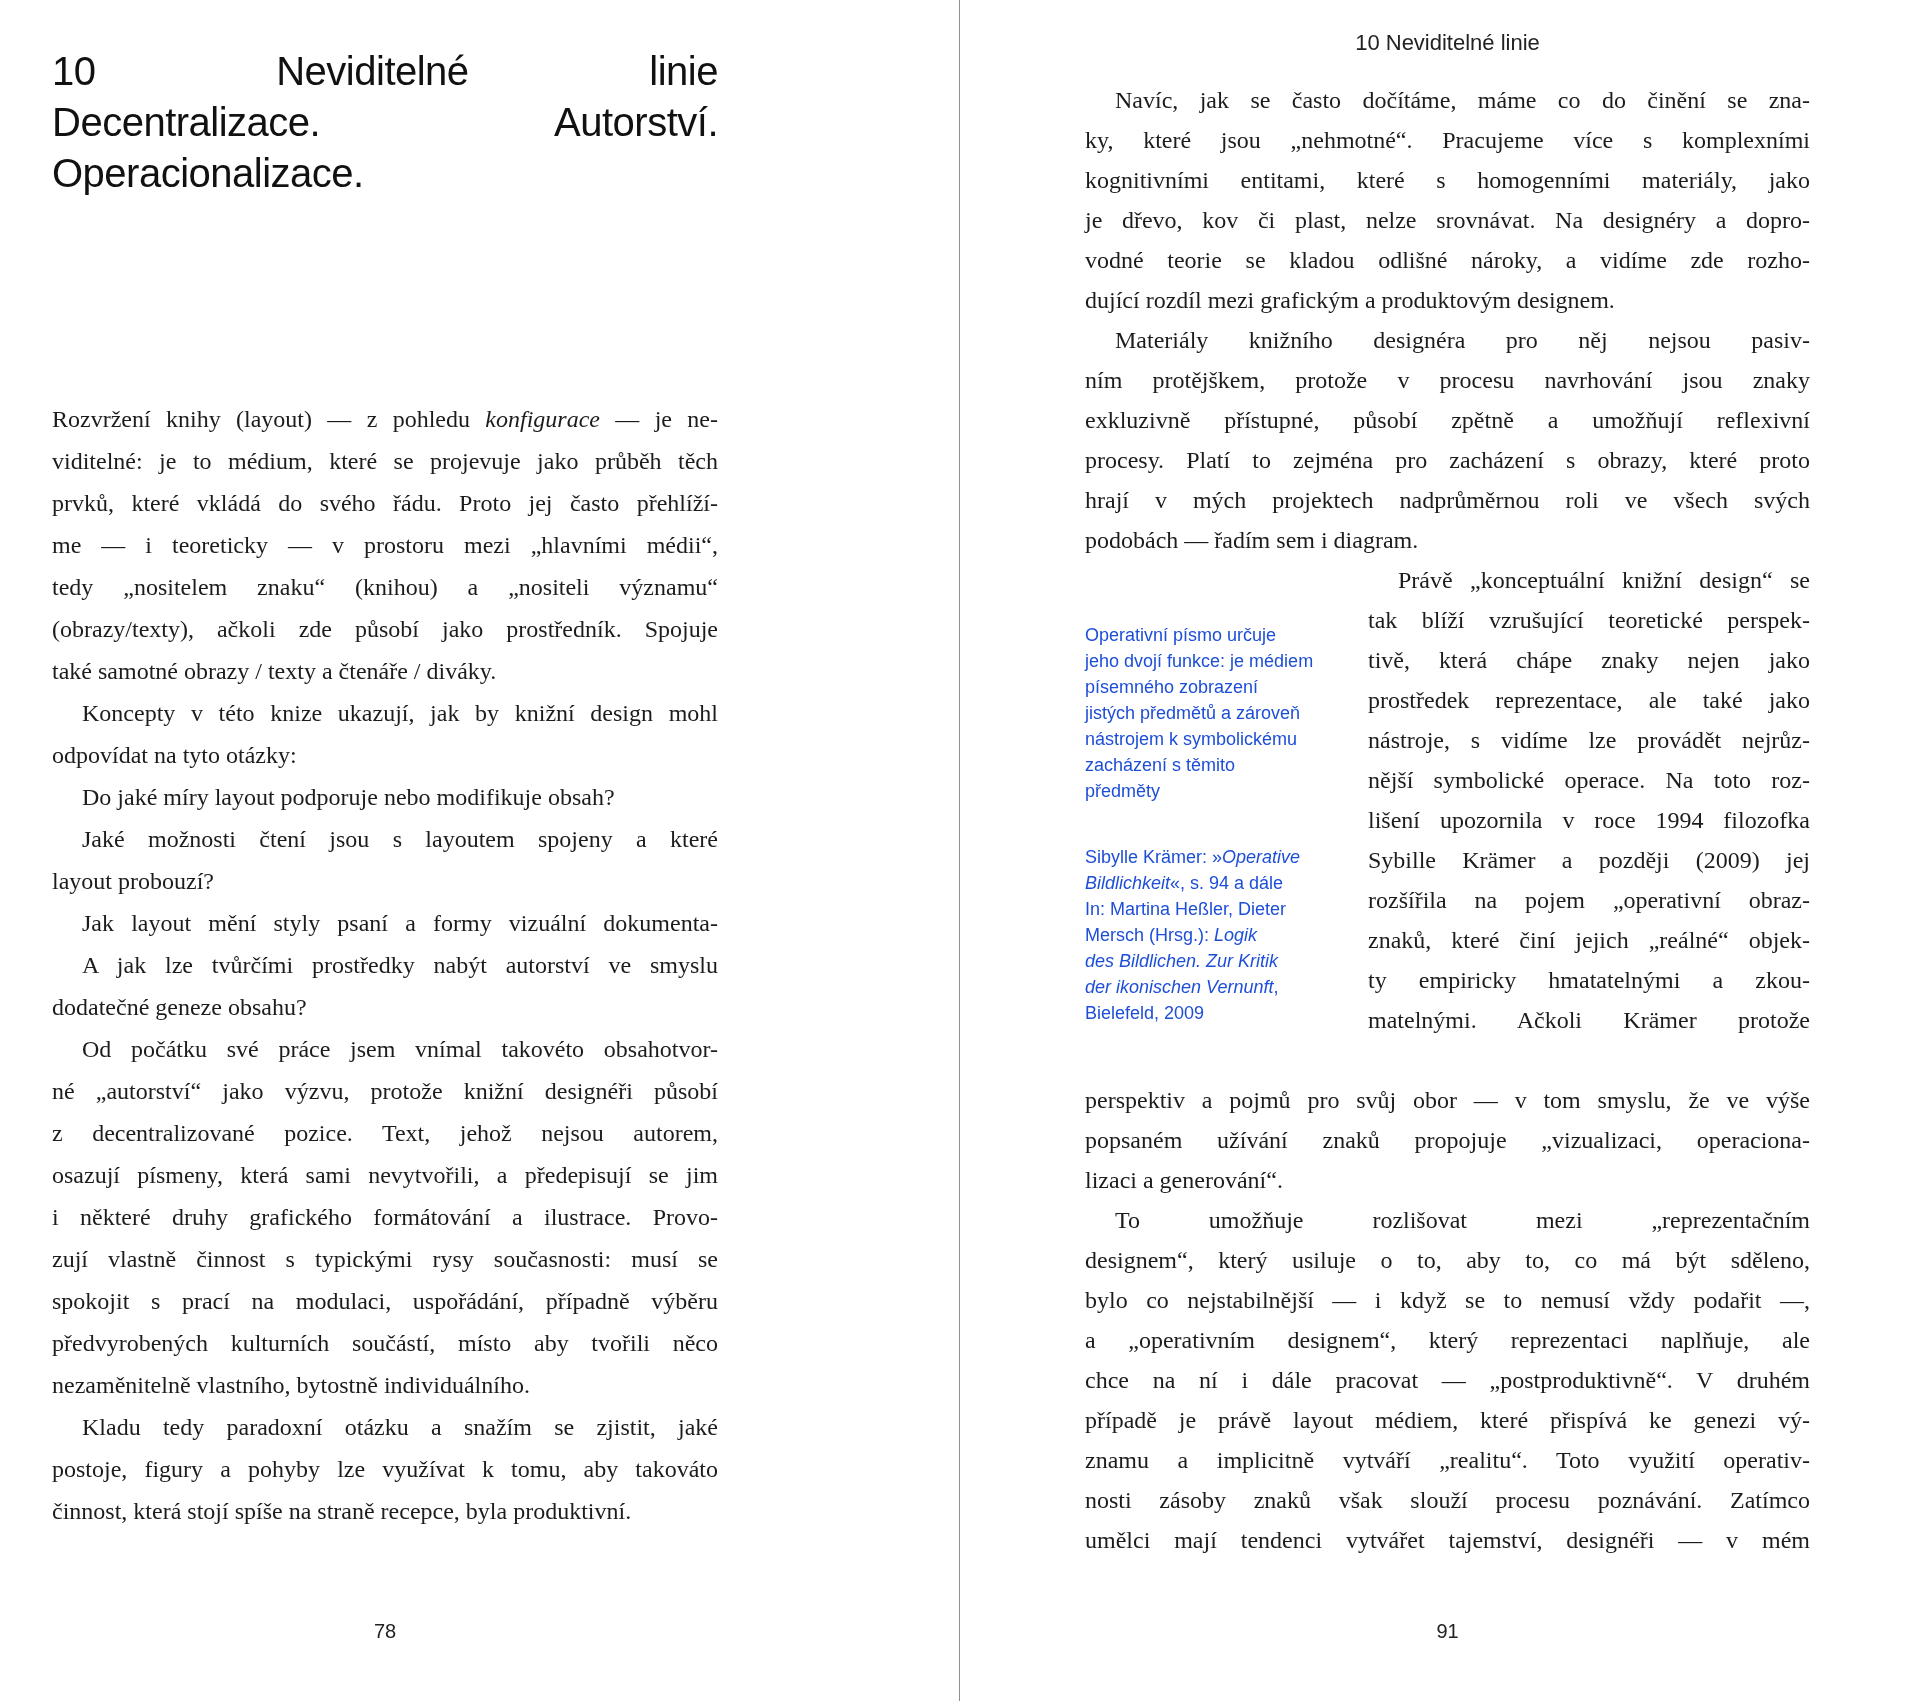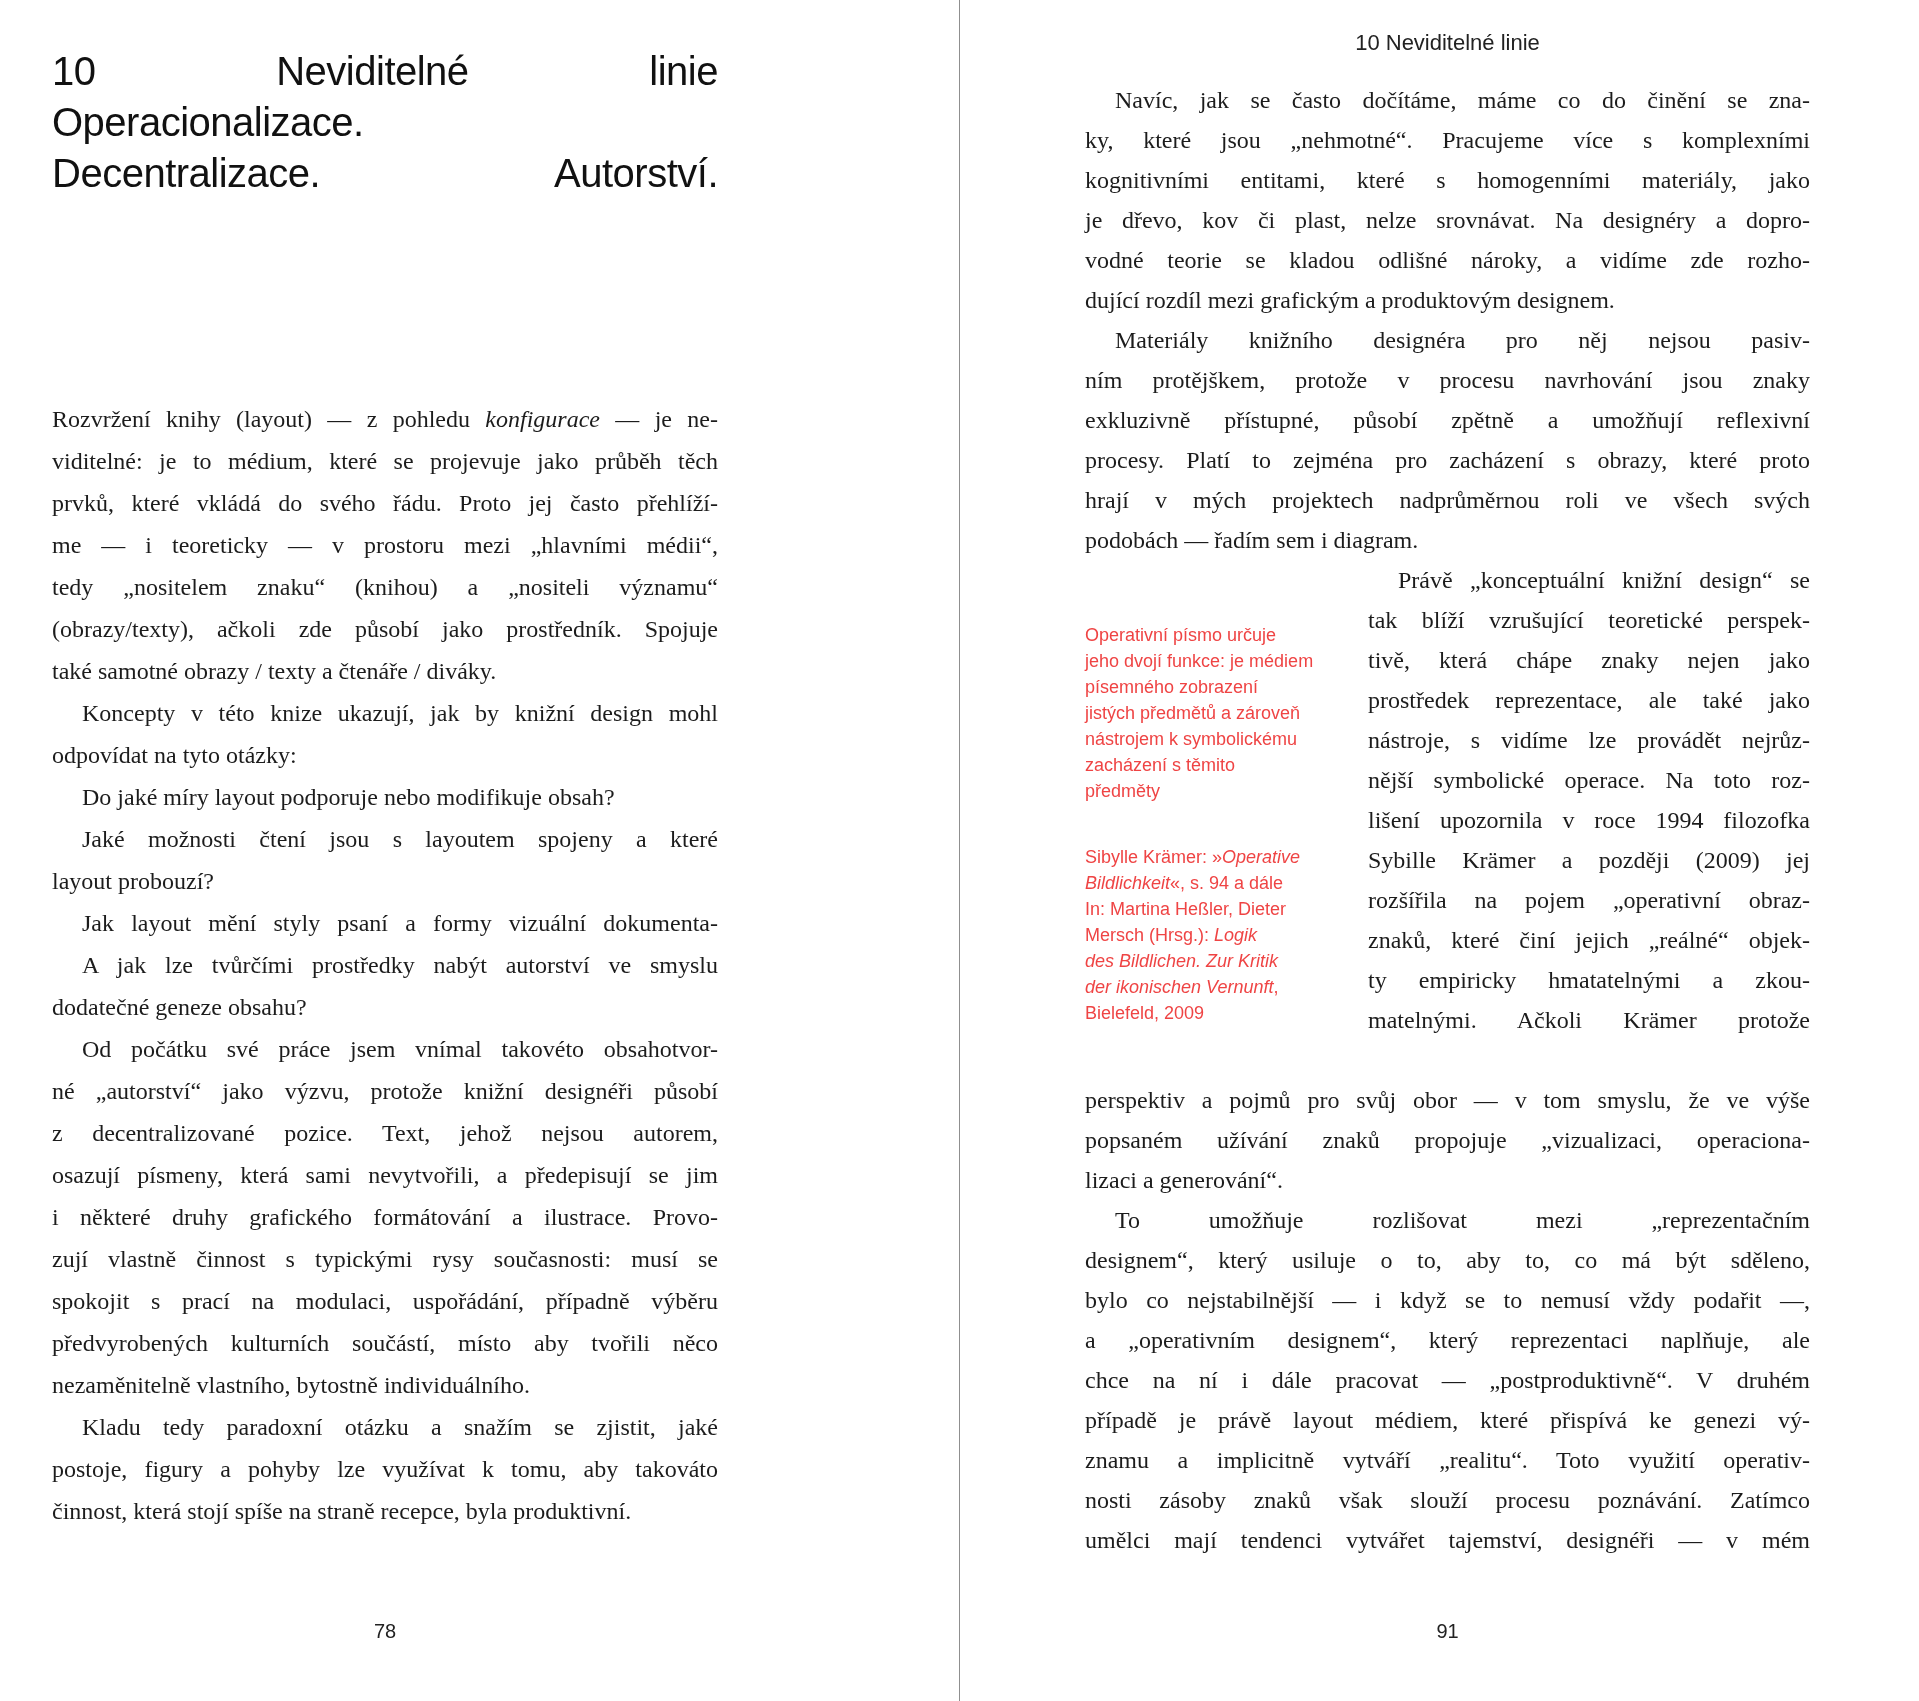--- a/index.html
+++ b/index.html
@@ -34,35 +34,35 @@
   .left-body{left:52px;top:398px;width:666px;}
   .right-top{left:1085px;top:80px;width:725px;}
   .narrow-col{left:1368px;top:560px;width:442px;}
   .right-bottom{left:1085px;top:1080px;width:725px;}
   .line{text-align:justify;text-align-last:justify;}
   .line.end{text-align-last:left;}
   .line.indent{text-indent:30px;}
   
   .sidenote{
     font-family:"Liberation Sans", sans-serif;
-    font-size:18px;line-height:26px;color:#ef4444;width:270px;left:1085px;
+    font-size:18px;line-height:26px;color:#1d4ed8;width:270px;left:1085px;
   }
   .sidenote .line{text-align:left;text-align-last:auto;text-indent:0;}
   .sidenote-1{top:622px;}
   .sidenote-2{top:844px;}
 </style>
 </head>
 <body>
 
 <div class="abs divider"></div>
 
 <div class="abs title">
     <div class="line">10 Neviditelné linie</div>
+    <div class="line">Decentralizace. Autorství.</div>
     <div class="line">Operacionalizace.</div>
-    <div class="line">Decentralizace. Autorství.</div>
   </div>
 
 <div class="abs body-text left-body">
     <div class="line">Rozvržení knihy (layout) — z pohledu <i>konfigurace</i> — je ne-</div>
     <div class="line">viditelné: je to médium, které se projevuje jako průběh těch</div>
     <div class="line">prvků, které vkládá do svého řádu. Proto jej často přehlíží-</div>
     <div class="line">me — i teoreticky — v prostoru mezi „hlavními médii“,</div>
     <div class="line">tedy „nositelem znaku“ (knihou) a „nositeli významu“</div>
     <div class="line">(obrazy/texty), ačkoli zde působí jako prostředník. Spojuje</div>
     <div class="line end">také samotné obrazy / texty a čtenáře / diváky.</div>

